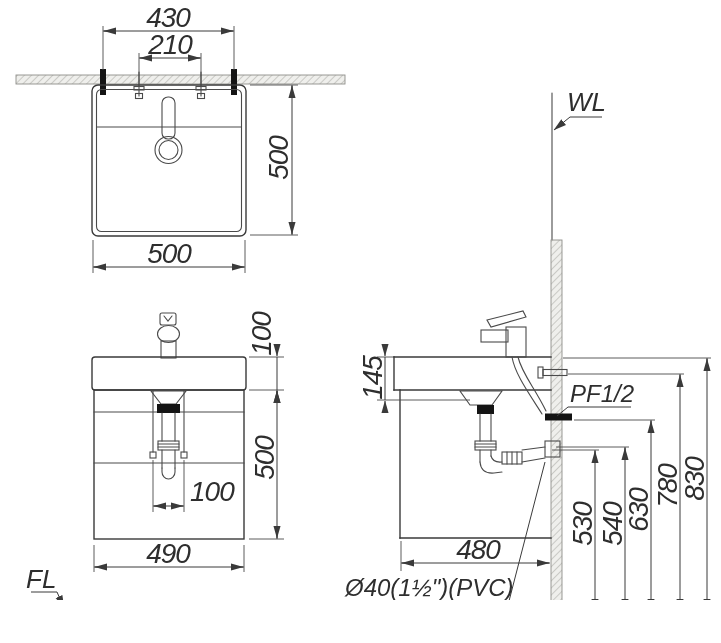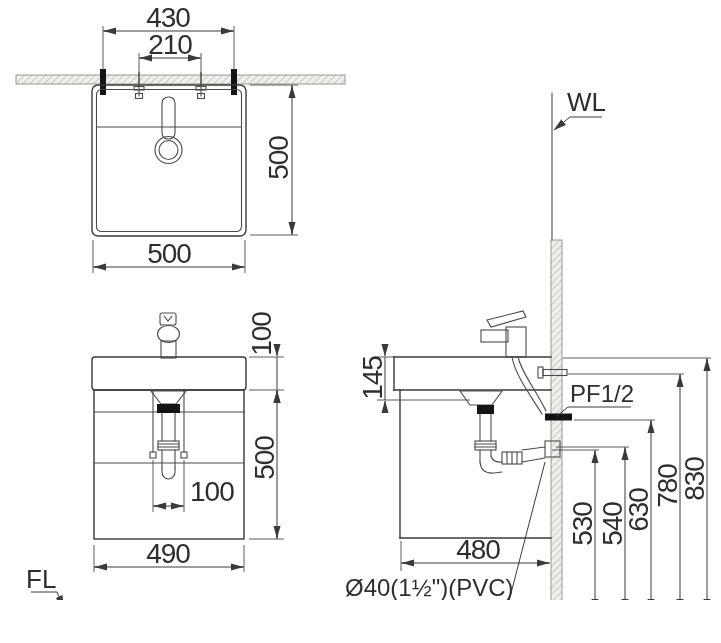--- a/index.html
+++ b/index.html
@@ -1,16 +1,16 @@
 <!DOCTYPE html>
 <html><head>
 <meta charset="utf-8">
 <style>
   html,body{margin:0;padding:0;background:#ffffff;}
-  .stage{position:relative;width:721px;height:600px;background:#fff;overflow:hidden;}
+  .stage{position:relative;width:721px;height:600px;background:#fff;overflow:hidden;font-style:italic;}
   svg{display:block;}
   .outline{stroke:#3a3a3a;stroke-width:1.4;fill:none;stroke-linecap:square;}
   .thin{stroke:#4a4a4a;stroke-width:1.1;fill:none;stroke-linecap:round;}
   .dimln{stroke:#3a3a3a;stroke-width:1;fill:none;}
   .extln{stroke:#4a4a4a;stroke-width:0.9;fill:none;}
   .blackfill{fill:#141414;stroke:none;}
   .hatchrect{stroke:#8f8f8a;stroke-width:0.9;}
   text{font-family:"Liberation Sans","DejaVu Sans",sans-serif;fill:#2e2e2e;}
   .dim-num{font-size:28px;letter-spacing:-1px;}
   .lbl{font-size:26px;}

